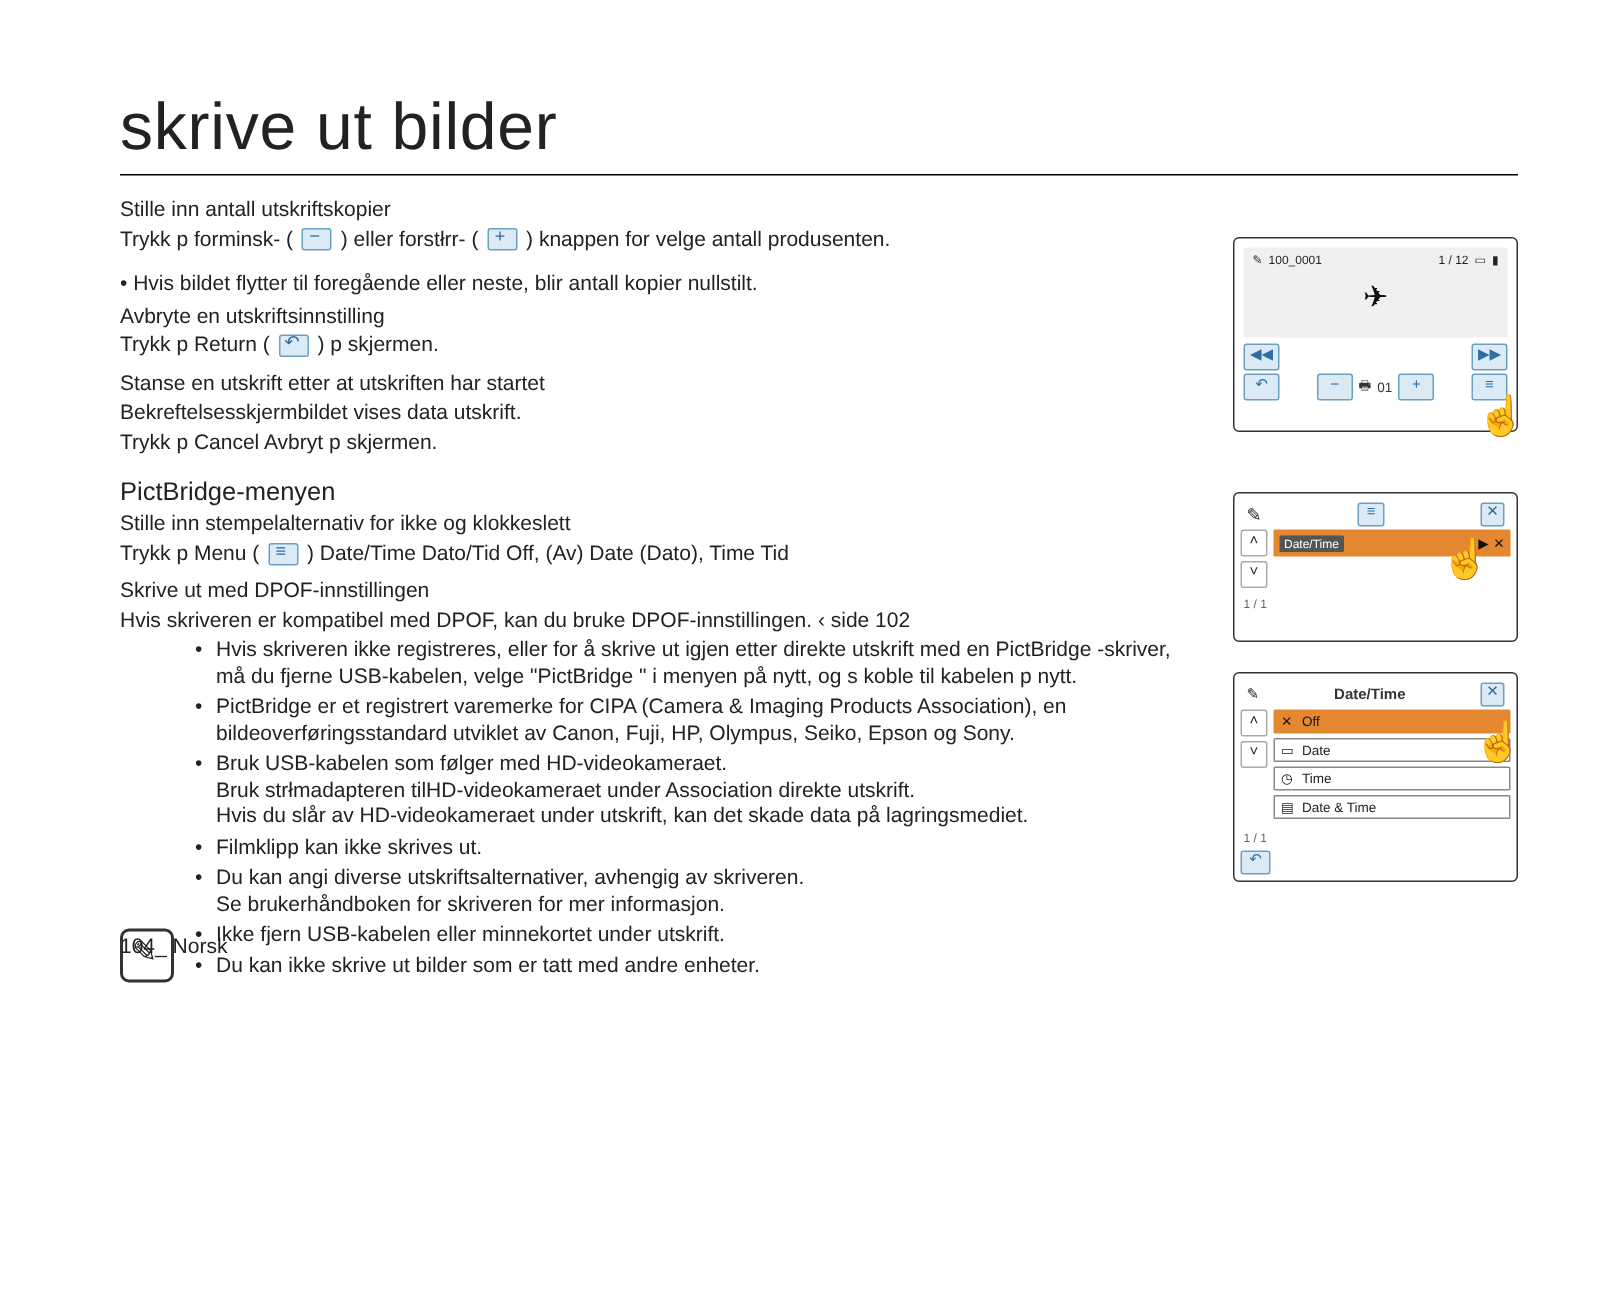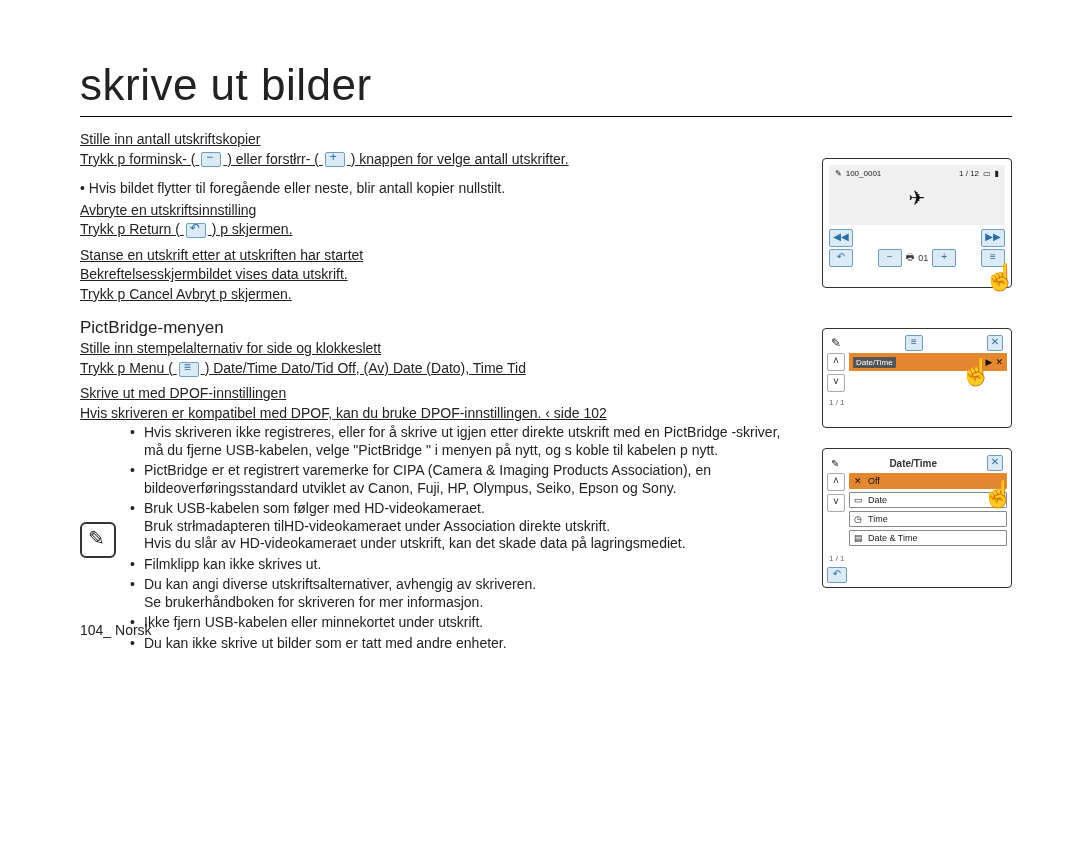--- a/index.html
+++ b/index.html
@@ -30,21 +30,20 @@
     font-size: 14px;
     line-height: 1.25;
   }
   .subhead {
     font-size: 17px;
     margin-top: 14px;
     margin-bottom: 2px;
   }
   .para {
     margin: 0 0 2px 0;
-    text-decoration: underline;
   }
   .bul {
     padding-left: 0;
     margin: 12px 0 4px 0;
     list-style: none;
   }
   .bul li::before {
     content: "•   ";
   }
   .icon-btn {
@@ -81,21 +80,21 @@
   }
   .icon-btn.menu::after {
     content: "≡";
     position: absolute;
     top: -3px; left: 4px;
     font-size: 12px;
     color: #2a6ea3;
   }
   .note-box {
     display: flex;
-    align-items: center;
+    align-items: flex-end;
     margin-top: 0;
   }
   .note-icon {
     width: 32px;
     height: 32px;
     border: 2px solid #333;
     border-radius: 6px;
     margin-right: 14px;
     flex: 0 0 32px;
     position: relative;
@@ -364,40 +363,40 @@
   <div class="title">skrive ut bilder</div>
 
   <div class="body-col">
 
     <p class="para"><span>Stille inn antall utskriftskopier</span></p>
     <p class="para">
       <span>Trykk p forminsk- (</span>
       <span class="icon-btn minus"></span>
       <span>) eller forstłrr- (</span>
       <span class="icon-btn plus"></span>
-      <span>) knappen for velge antall utskrifter.</span>
+      <span>) knappen for velge antall produsenten.</span>
     </p>
     <ul class="bul">
       <li>Hvis bildet flytter til foregående eller neste, blir antall kopier nullstilt.</li>
     </ul>
 
     <p class="para"><span>Avbryte en utskriftsinnstilling</span></p>
     <p class="para">
       <span>Trykk p Return (</span>
       <span class="icon-btn return"></span>
       <span>) p skjermen.</span>
     </p>
 
     <p class="para" style="margin-top:8px;"><span>Stanse en utskrift etter at utskriften har startet</span></p>
     <p class="para"><span>Bekreftelsesskjermbildet vises data utskrift.</span></p>
     <p class="para"><span>Trykk p  Cancel  Avbryt   p skjermen.</span></p>
 
     <div class="subhead">PictBridge-menyen</div>
 
-    <p class="para"><span>Stille inn stempelalternativ for side og klokkeslett</span></p>
+    <p class="para"><span>Stille inn stempelalternativ for ikke og klokkeslett</span></p>
     <p class="para">
       <span>Trykk p Menu (</span>
       <span class="icon-btn menu"></span>
       <span>)    Date/Time  Dato/Tid    Off,  (Av)  Date  (Dato),   Time  Tid</span>
     </p>
 
     <p class="para" style="margin-top:8px;"><span>Skrive ut med DPOF-innstillingen</span></p>
     <p class="para"><span>Hvis skriveren er kompatibel med DPOF, kan du bruke DPOF-innstillingen.   ‹ side 102</span></p>
 
     <div class="note-box">

